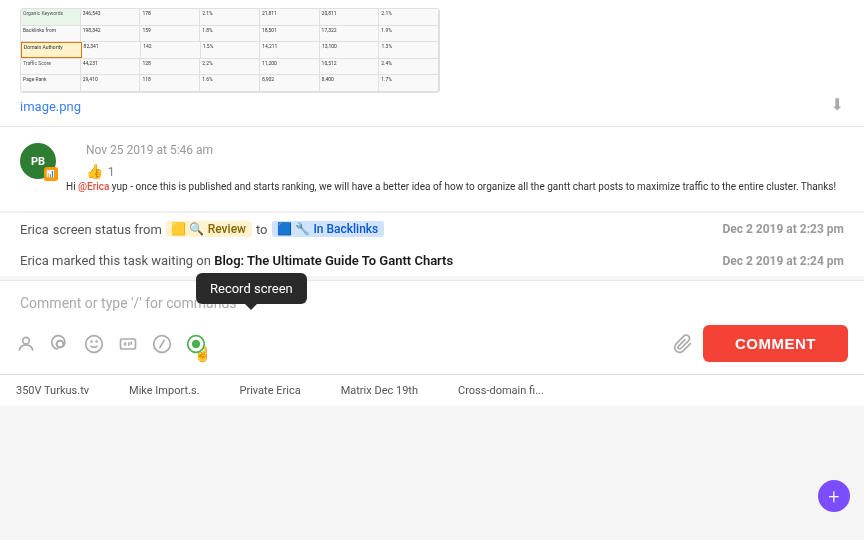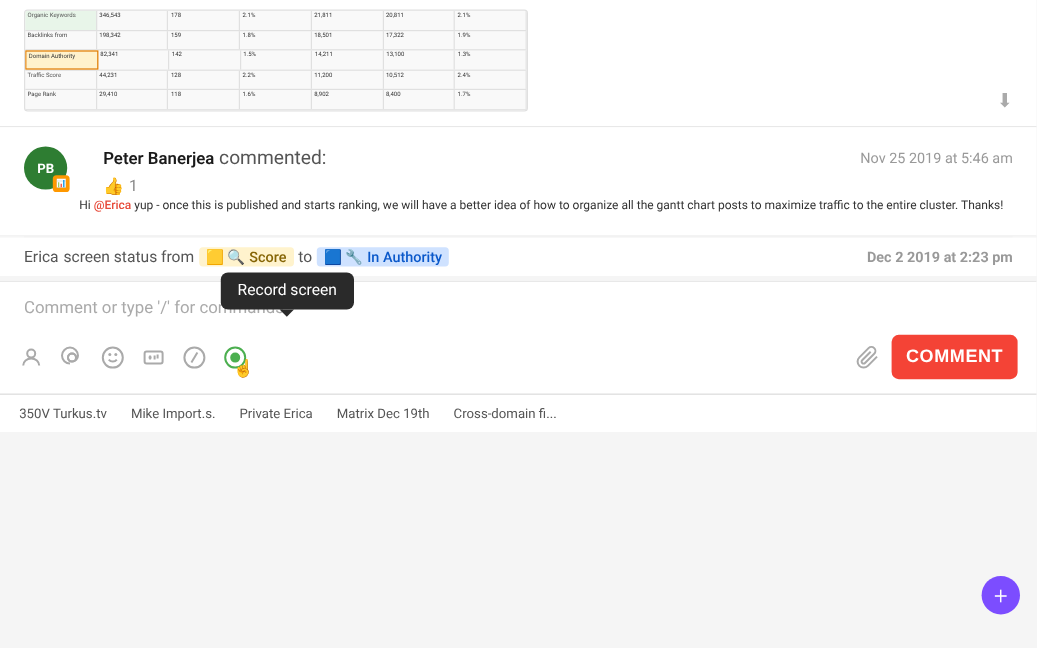--- a/index.html
+++ b/index.html
@@ -286,38 +286,38 @@
       color: #aaa;
       font-size: 18px;
       cursor: pointer;
     }
 
     .comment-button {
       background: #f44336;
       color: #fff;
       border: none;
       border-radius: 6px;
-      padding: 10px 12px;
+      padding: 10px 32px;
       font-size: 15px;
       font-weight: 700;
       cursor: pointer;
       letter-spacing: 0.5px;
     }
 
     
     .tooltip {
       position: absolute;
       background: #2a2a2a;
       color: #fff;
       font-size: 13px;
       padding: 8px 14px;
       border-radius: 6px;
       white-space: nowrap;
       top: -44px;
-      left: 184px;
+      left: 196px;
       z-index: 100;
     }
 
     .tooltip::after {
       content: '';
       position: absolute;
       bottom: -6px;
       left: 50%;
       transform: translateX(-50%);
       border-left: 6px solid transparent;
@@ -336,21 +336,21 @@
     
     .bottom-bar {
       background: #fff;
       border-top: 1px solid #ddd;
       height: 32px;
       display: flex;
       align-items: center;
       font-size: 11px;
       color: #666;
       padding: 0 8px;
-      gap: 4px;
+      gap: 24px;
       overflow: hidden;
     }
 
     .bottom-tab {
       padding: 4px 8px;
       border-radius: 3px;
       white-space: nowrap;
       font-size: 11px;
       color: #555;
     }
@@ -429,66 +429,71 @@
             <div class="sheet-cell" style="font-size:5px; color:#444;">Page Rank</div>
             <div class="sheet-cell" style="font-size:5px;">29,410</div>
             <div class="sheet-cell" style="font-size:5px;">118</div>
             <div class="sheet-cell" style="font-size:5px;">1.6%</div>
             <div class="sheet-cell" style="font-size:5px;">8,902</div>
             <div class="sheet-cell" style="font-size:5px;">8,400</div>
             <div class="sheet-cell" style="font-size:5px;">1.7%</div>
           </div>
         </div>
       </div>
+      <a class="image-label">image.png</a>
     </div>
     <span class="download-icon">⬇</span>
   </div>
 
   <div class="comment-section">
     <div style="display:flex; align-items:flex-start;gap:20px;">
       <div class="avatar">
         <span>PB</span>
         <div class="avatar-badge">📊</div>
       </div>
       <div style="flex:1;">
         <div class="comment-meta">
-          <div>
-            <span class="commenter-name">Peter Banerjea</span>
-            <span class="commented-label"> <span>commented:</span></span>
-          </div>
           <span class="comment-time">Nov 25 2019 at 5:46 am</span>
         </div>
         <div class="like-area">
           <span class="like-icon">👍</span>
           <span>1</span>
         </div>
       </div>
     </div>
     <div class="comment-body">
       <span>Hi </span><span class="mention">@Erica</span><span> yup - once this is published and starts ranking, we will have a better idea of how to organize all the gantt chart posts to maximize traffic to the entire cluster. Thanks!</span>
     </div>
   </div>
 
   <div class="divider"></div>
 
   <div class="status-row">
     <div class="status-text">
       <span>Erica</span>
       <span>screen status from</span>
       <span class="status-badge badge-yellow">
-        🟨 🔍 <span>Score</span>
+        🟨 🔍 <span>Review</span>
       </span>
       <span>to</span>
       <span class="status-badge badge-blue">
-        🟦 🔧 <span>In Authority</span>
+        🟦 🔧 <span>In Backlinks</span>
       </span>
     </div>
     <span class="status-time">Dec 2 2019 at 2:23 pm</span>
   </div>
 
+  <div class="waiting-row">
+    <div>
+      <span>Erica</span>
+      <span> <span>marked this task waiting on</span> </span>
+      <a class="waiting-link">Blog: The Ultimate Guide To Gantt Charts</a>
+    </div>
+    <span class="status-time">Dec 2 2019 at 2:24 pm</span>
+  </div>
 
   <div class="comment-input-area">
     <div class="comment-placeholder">Comment or type '/' for commands</div>
     <div class="comment-toolbar">
 
       <div class="tooltip">Record screen</div>
 
       <div class="toolbar-left">
 
         <span class="toolbar-icon">

